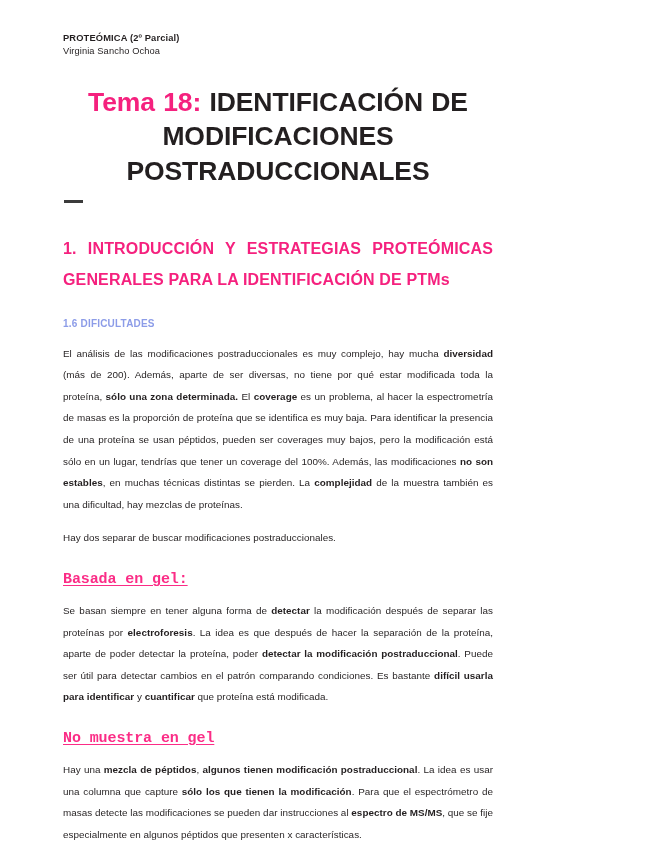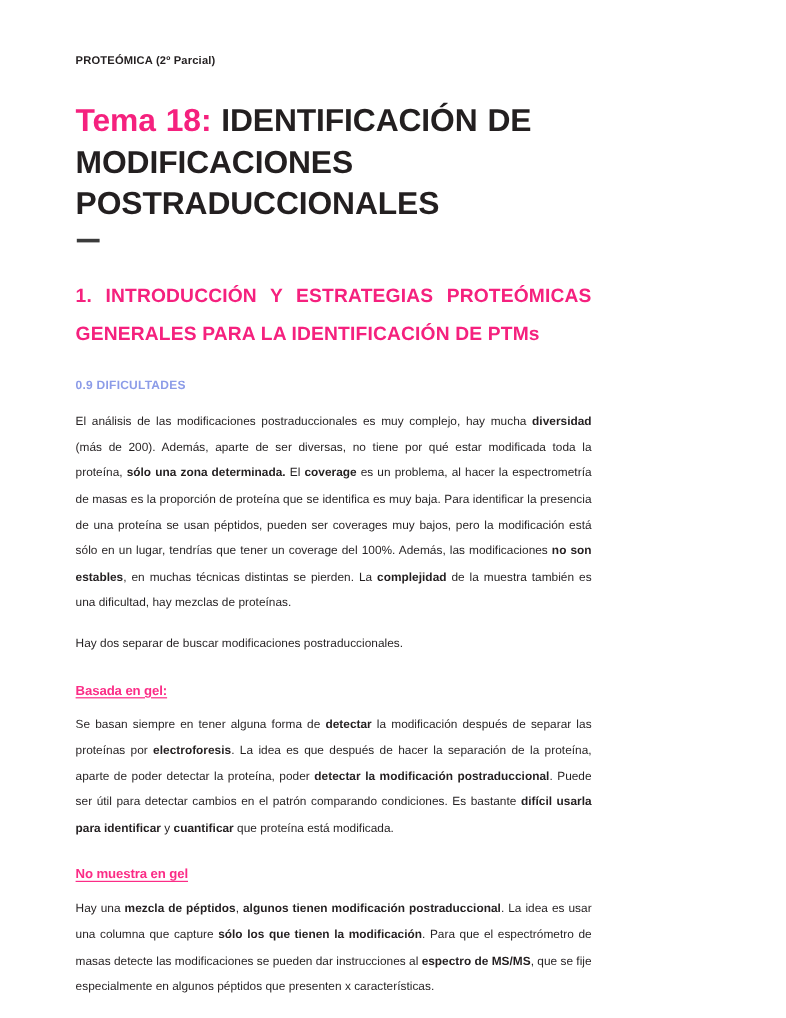--- a/index.html
+++ b/index.html
@@ -14,21 +14,21 @@
     color: #231f20;
     -webkit-font-smoothing: antialiased;
   }
 
   .page {
     position: relative;
     width: 556px;
     height: 848px;
     background: #ffffff;
     box-sizing: border-box;
-    padding: 44px 63px 0 63px;
+    padding: 32px 63px 0 63px;
     overflow: hidden;
   }
 
   
   .doc-header {
     margin: 0 0 26px 0;
     line-height: 1.45;
   }
   .doc-header .course {
     font-size: 9.3px;
@@ -46,20 +46,21 @@
   
   .doc-title {
     margin: 0 0 0 0;
     font-family: "Liberation Sans Narrow", "Liberation Sans", sans-serif;
     font-size: 26.5px;
     font-weight: bold;
     line-height: 1.30;
     letter-spacing: -0.1px;
     color: #231f20;
     word-spacing: 1px;
+    text-align: center;
   }
   .doc-title .tema {
     color: #f5217e;
   }
 
   .title-rule {
     width: 19px;
     height: 3px;
     background: #3b3b3b;
     margin: 12px 0 0 1px;
@@ -101,51 +102,53 @@
     letter-spacing: 0.02px;
   }
   p.body b {
     font-weight: bold;
   }
 
   
   .pink-label {
     margin: 22px 0 0 0;
     color: #fb2c86;
-    font-size: 11px;
+    font-size: 15px;
     font-weight: bold;
     text-decoration: underline;
     text-underline-offset: 2px;
     letter-spacing: -0.1px;
     display: block;
+    font-family: Liberation Mono, monospace;
   }
   .pink-label-inner {
     display: inline;
   }
 </style>
 </head>
 <body>
 
 <div class="page">
 
   <div class="doc-header">
     <span class="course">PROTEÓMICA (2º Parcial)</span>
+    <span class="author">Virginia Sancho Ochoa</span>
   </div>
 
   <h1 class="doc-title">
     <span class="tema">Tema 18:</span><span> IDENTIFICACIÓN DE MODIFICACIONES POSTRADUCCIONALES</span>
   </h1>
 
   <div class="title-rule"></div>
 
   <div class="h1-pink">
     <span>1. INTRODUCCIÓN Y ESTRATEGIAS PROTEÓMICAS GENERALES PARA LA IDENTIFICACIÓN DE PTMs</span>
   </div>
 
-  <div class="h2-blue">0.9 DIFICULTADES</div>
+  <div class="h2-blue">1.6 DIFICULTADES</div>
 
   <p class="body"><span>El análisis de las modificaciones postraduccionales es muy complejo, hay mucha </span><b>diversidad</b><span> (más de 200). Además, aparte de ser diversas, no tiene por qué estar modificada toda la proteína, </span><b>sólo una zona determinada.</b><span> El </span><b>coverage</b><span> es un problema, al hacer la espectrometría de masas es la proporción de proteína que se identifica es muy baja. Para identificar la presencia de una proteína se usan péptidos, pueden ser coverages muy bajos, pero la modificación está sólo en un lugar, tendrías que tener un coverage del 100%. Además, las modificaciones </span><b>no son estables</b><span>, en muchas técnicas distintas se pierden. La </span><b>complejidad</b><span> de la muestra también es una dificultad, hay mezclas de proteínas.</span></p>
 
 
   <p class="body"><span>Hay dos separar de buscar modificaciones postraduccionales.</span></p>
 
   <span class="pink-label"><span class="pink-label-inner">Basada en gel:</span></span>
 
   <p class="body"><span>Se basan siempre en tener alguna forma de </span><b>detectar</b><span> la modificación después de separar las proteínas por </span><b>electroforesis</b><span>. La idea es que después de hacer la separación de la proteína, aparte de poder detectar la proteína, poder </span><b>detectar la modificación postraduccional</b><span>. Puede ser útil para detectar cambios en el patrón comparando condiciones. Es bastante </span><b>difícil usarla para identificar</b><span> y </span><b>cuantificar</b><span> que proteína está modificada.</span></p>
 

